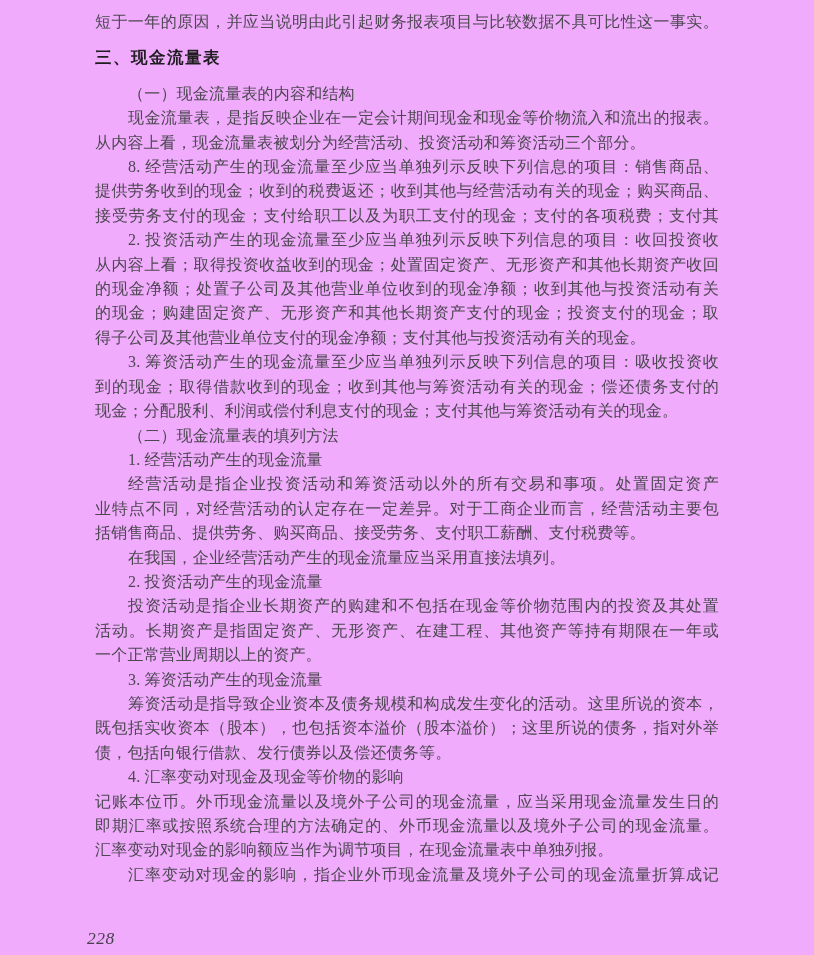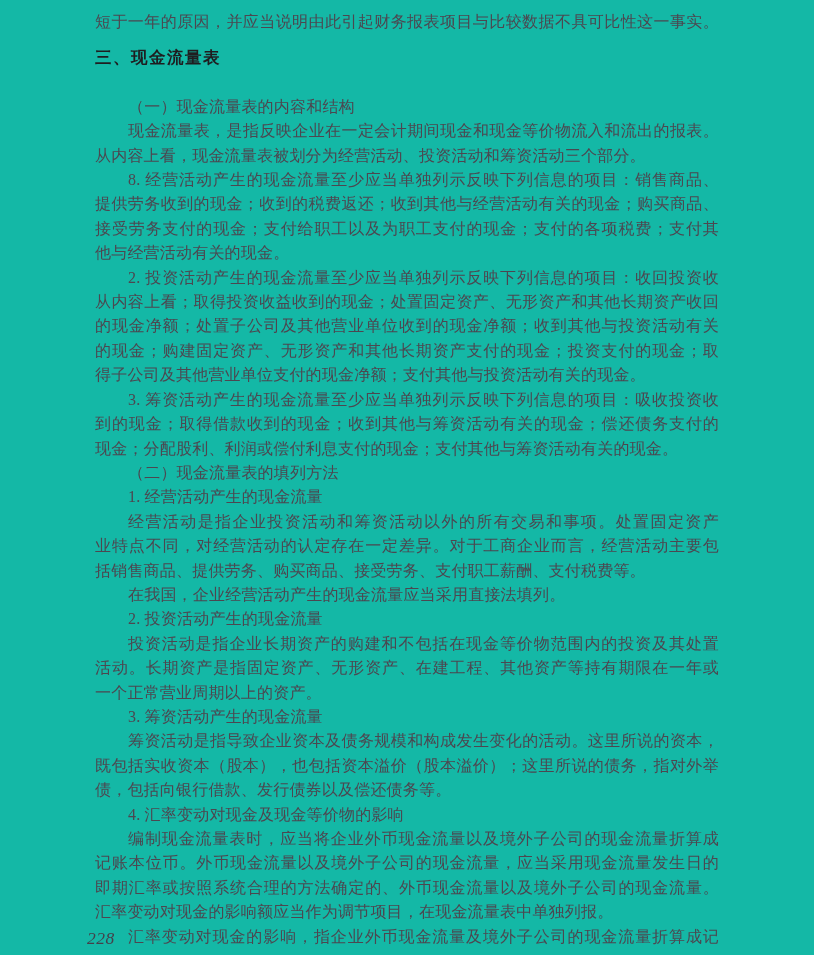--- a/index.html
+++ b/index.html
@@ -4,21 +4,21 @@
 <style>
   html, body {
     margin: 0;
     padding: 0;
     background: #ffffff;
   }
   .page {
     position: relative;
     width: 814px;
     height: 955px;
-    background: #14b8a6;
+    background: #f0abfc;
     overflow: hidden;
     font-family: "Liberation Serif", "DejaVu Serif", serif;
   }
   .text-column {
     position: absolute;
     left: 95px;
     top: 10px;
     width: 624px;
     font-size: 16px;
     color: #4c4750;
@@ -36,21 +36,21 @@
   }
   .line.ind {
     text-indent: 33px;
   }
   .line.heading {
     font-family: "Liberation Sans", "DejaVu Sans", sans-serif;
     font-weight: bold;
     color: #1f1d20;
     font-size: 16.5px;
     margin-top: 11px;
-    margin-bottom: 25px;
+    margin-bottom: 12px;
     letter-spacing: 1.5px;
   }
   .page-number {
     position: absolute;
     left: 87px;
     top: 928px;
     font-style: italic;
     font-size: 17.5px;
     color: #45404a;
     letter-spacing: 0.5px;
@@ -62,21 +62,20 @@
 <div class="page">
   <div class="text-column">
       <div class="line st">短于一年的原因，并应当说明由此引起财务报表项目与比较数据不具可比性这一事实。</div>
       <div class="line heading">三、现金流量表</div>
       <div class="line ind">（一）现金流量表的内容和结构</div>
       <div class="line ind st">现金流量表，是指反映企业在一定会计期间现金和现金等价物流入和流出的报表。</div>
       <div class="line">从内容上看，现金流量表被划分为经营活动、投资活动和筹资活动三个部分。</div>
       <div class="line ind st">8. 经营活动产生的现金流量至少应当单独列示反映下列信息的项目：销售商品、</div>
       <div class="line st">提供劳务收到的现金；收到的税费返还；收到其他与经营活动有关的现金；购买商品、</div>
       <div class="line st">接受劳务支付的现金；支付给职工以及为职工支付的现金；支付的各项税费；支付其</div>
-      <div class="line">他与经营活动有关的现金。</div>
       <div class="line ind st">2. 投资活动产生的现金流量至少应当单独列示反映下列信息的项目：收回投资收</div>
       <div class="line st">从内容上看；取得投资收益收到的现金；处置固定资产、无形资产和其他长期资产收回</div>
       <div class="line st">的现金净额；处置子公司及其他营业单位收到的现金净额；收到其他与投资活动有关</div>
       <div class="line st">的现金；购建固定资产、无形资产和其他长期资产支付的现金；投资支付的现金；取</div>
       <div class="line">得子公司及其他营业单位支付的现金净额；支付其他与投资活动有关的现金。</div>
       <div class="line ind st">3. 筹资活动产生的现金流量至少应当单独列示反映下列信息的项目：吸收投资收</div>
       <div class="line st">到的现金；取得借款收到的现金；收到其他与筹资活动有关的现金；偿还债务支付的</div>
       <div class="line">现金；分配股利、利润或偿付利息支付的现金；支付其他与筹资活动有关的现金。</div>
       <div class="line ind">（二）现金流量表的填列方法</div>
       <div class="line ind">1. 经营活动产生的现金流量</div>
@@ -86,20 +85,19 @@
       <div class="line ind">在我国，企业经营活动产生的现金流量应当采用直接法填列。</div>
       <div class="line ind">2. 投资活动产生的现金流量</div>
       <div class="line ind st">投资活动是指企业长期资产的购建和不包括在现金等价物范围内的投资及其处置</div>
       <div class="line st">活动。长期资产是指固定资产、无形资产、在建工程、其他资产等持有期限在一年或</div>
       <div class="line">一个正常营业周期以上的资产。</div>
       <div class="line ind">3. 筹资活动产生的现金流量</div>
       <div class="line ind st">筹资活动是指导致企业资本及债务规模和构成发生变化的活动。这里所说的资本，</div>
       <div class="line st">既包括实收资本（股本），也包括资本溢价（股本溢价）；这里所说的债务，指对外举</div>
       <div class="line">债，包括向银行借款、发行债券以及偿还债务等。</div>
       <div class="line ind">4. 汇率变动对现金及现金等价物的影响</div>
-      <div class="line ind st">编制现金流量表时，应当将企业外币现金流量以及境外子公司的现金流量折算成</div>
       <div class="line st">记账本位币。外币现金流量以及境外子公司的现金流量，应当采用现金流量发生日的</div>
       <div class="line st">即期汇率或按照系统合理的方法确定的、外币现金流量以及境外子公司的现金流量。</div>
       <div class="line">汇率变动对现金的影响额应当作为调节项目，在现金流量表中单独列报。</div>
       <div class="line ind st">汇率变动对现金的影响，指企业外币现金流量及境外子公司的现金流量折算成记</div>
     </div>
   <div class="page-number">228</div>
 </div>
 
 </body></html>

